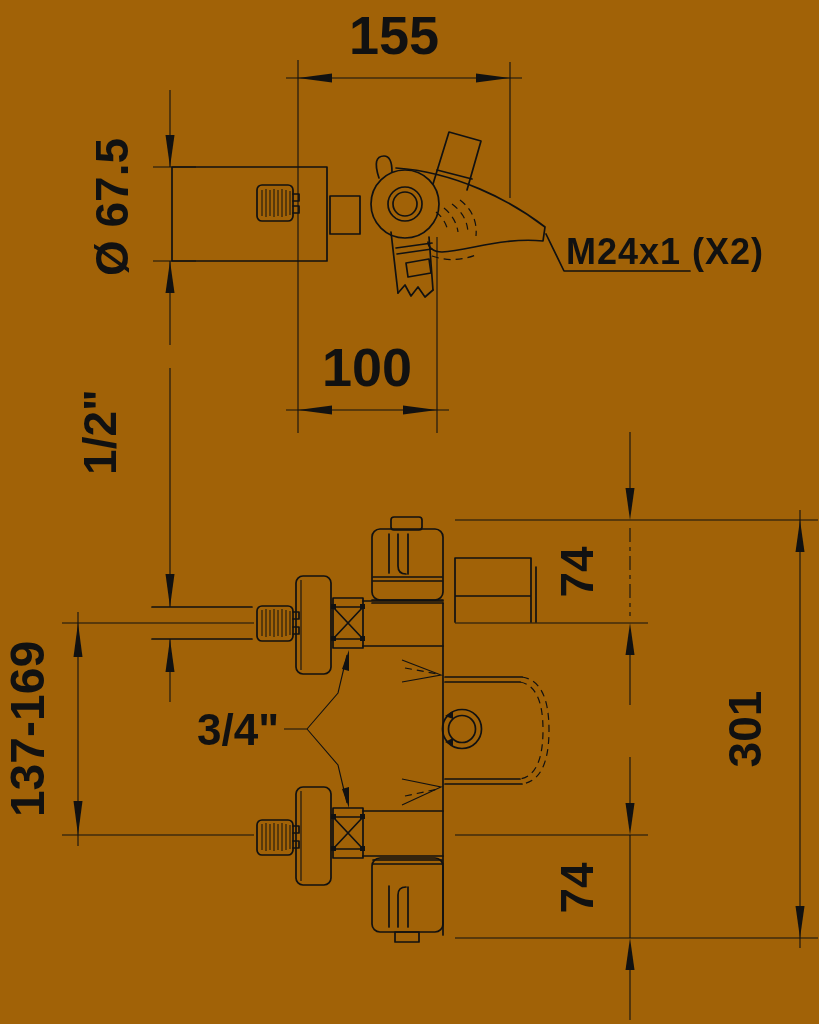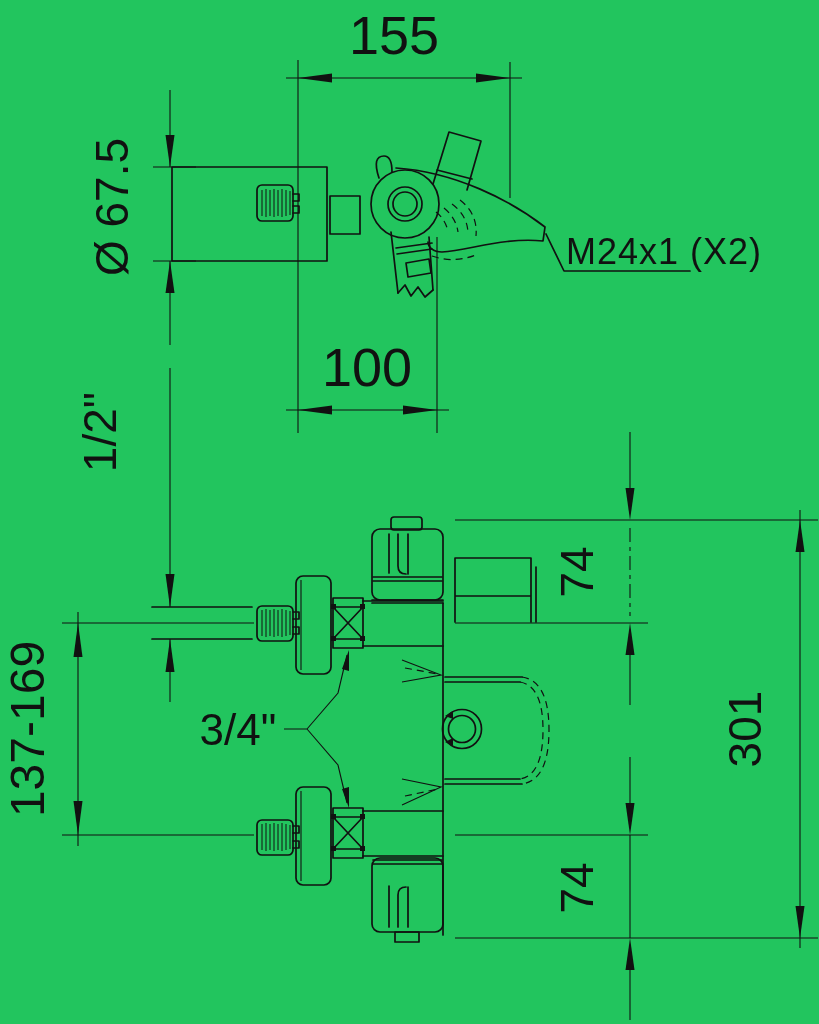--- a/index.html
+++ b/index.html
@@ -1,16 +1,16 @@
 <!DOCTYPE html>
 <html><head>
 <meta charset="utf-8">
 <style>
   html,body{margin:0;padding:0;background:#fff;}
-  #canvas{width:819px;height:1024px;background:#22c55e;position:relative;font-family:"Liberation Sans",sans-serif;}
+  #canvas{width:819px;height:1024px;background:#a16207;position:relative;font-family:"Liberation Sans",sans-serif;font-weight:bold;}
   svg{display:block;}
   .g2{stroke:#111;stroke-width:1.7;fill:none;stroke-linecap:round;stroke-linejoin:round;}
   .g1{stroke:#111;stroke-width:1.1;fill:none;stroke-linecap:butt;}
   .gd{stroke:#111;stroke-width:1.2;fill:none;stroke-dasharray:7 5;}
   .gcl{stroke:#111;stroke-width:1.1;fill:none;stroke-dasharray:14 5 4 5;}
   .ar{fill:#111;stroke:none;}
   .hatch{stroke:#111;stroke-width:1;fill:none;}
   text{fill:#111;font-family:"Liberation Sans",sans-serif;}
   .t54{font-size:54px;}
   .t48{font-size:48px;}

